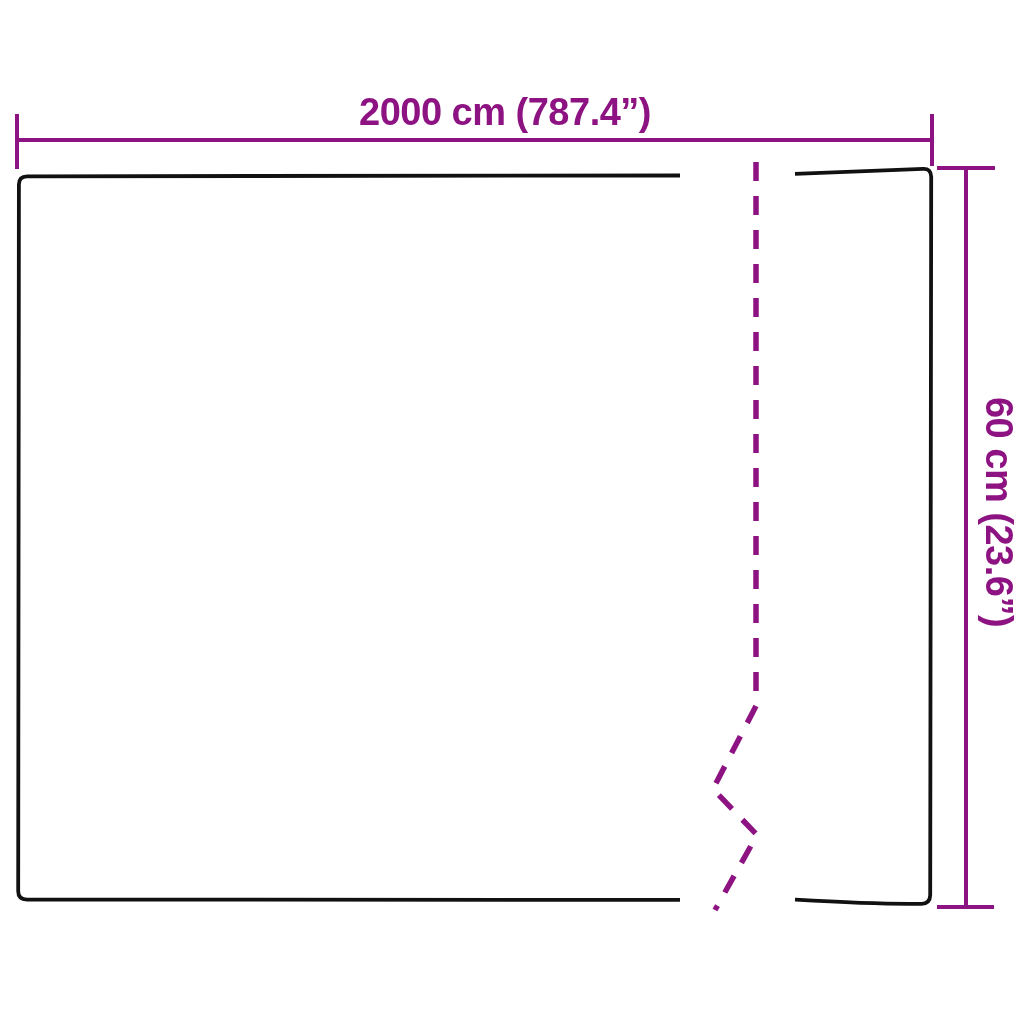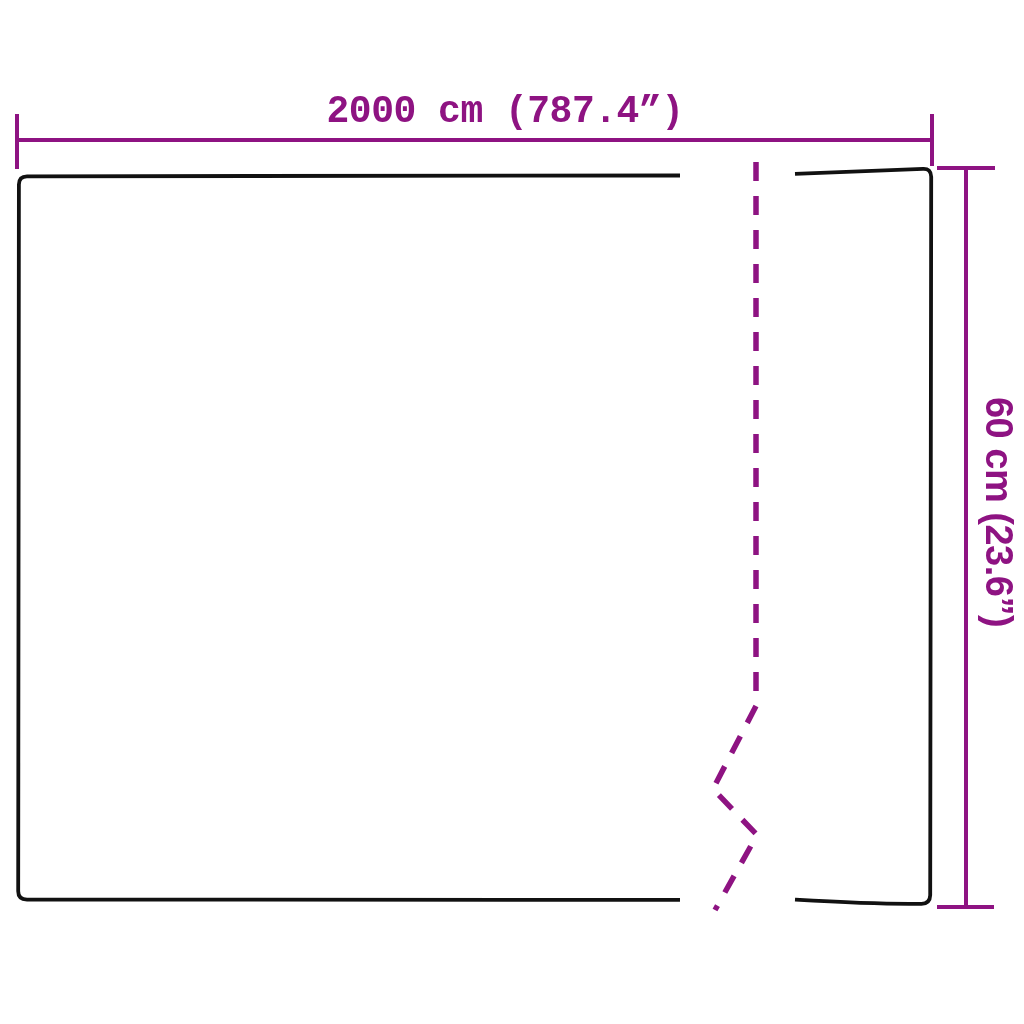--- a/index.html
+++ b/index.html
@@ -31,21 +31,20 @@
     font-weight: bold;
     font-size: 38px;
     letter-spacing: -0.5px;
     white-space: nowrap;
     line-height: 1;
   }
   .dim-label.width {
     left: 505px;
     top: 93px;
     transform: translateX(-50%);
-    font-family: Liberation Mono, monospace;
   }
   .dim-label.height {
     left: 999px;
     top: 512px;
     transform: translate(-50%, -50%) rotate(90deg);
   }
 </style>
 </head>
 <body>
 

